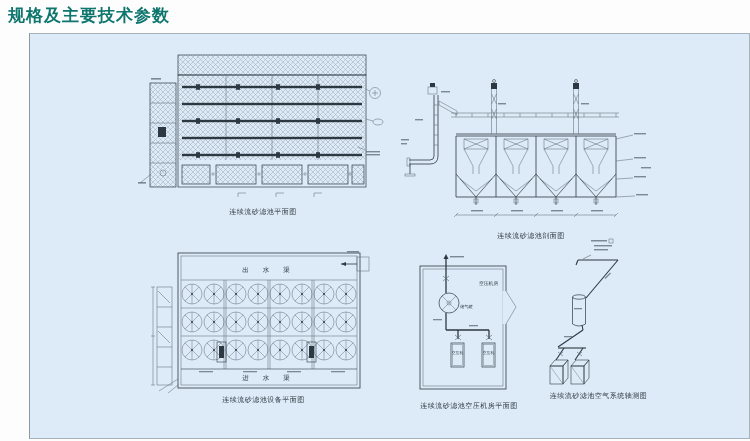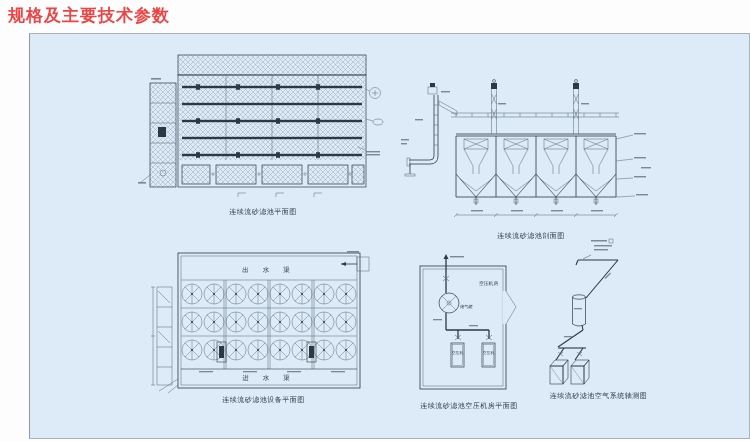--- a/index.html
+++ b/index.html
@@ -3,21 +3,21 @@
 <meta charset="utf-8">
 <style>
   html,body{margin:0;padding:0;}
   body{
     width:750px;height:441px;position:relative;overflow:hidden;
     background:#fdfdfd;
     font-family:"Liberation Sans","DejaVu Sans",sans-serif;
   }
   .page-title{
     position:absolute;left:8px;top:4px;
-    font-size:17px;font-weight:bold;color:#ef4444;letter-spacing:1px;
+    font-size:17px;font-weight:bold;color:#0f766e;letter-spacing:1px;
   }
   .panel{
     position:absolute;left:29px;top:33px;width:719px;height:404px;
     background:#dcebf7;border:1px solid #a9b2ba;border-left-color:#8f99a3;
   }
   .fig{position:absolute;}
   .fig svg{display:block;}
   .cap{
     text-align:center;font-size:7px;color:#2e3943;margin:2px auto 0 auto;
     letter-spacing:0.5px;white-space:nowrap;

